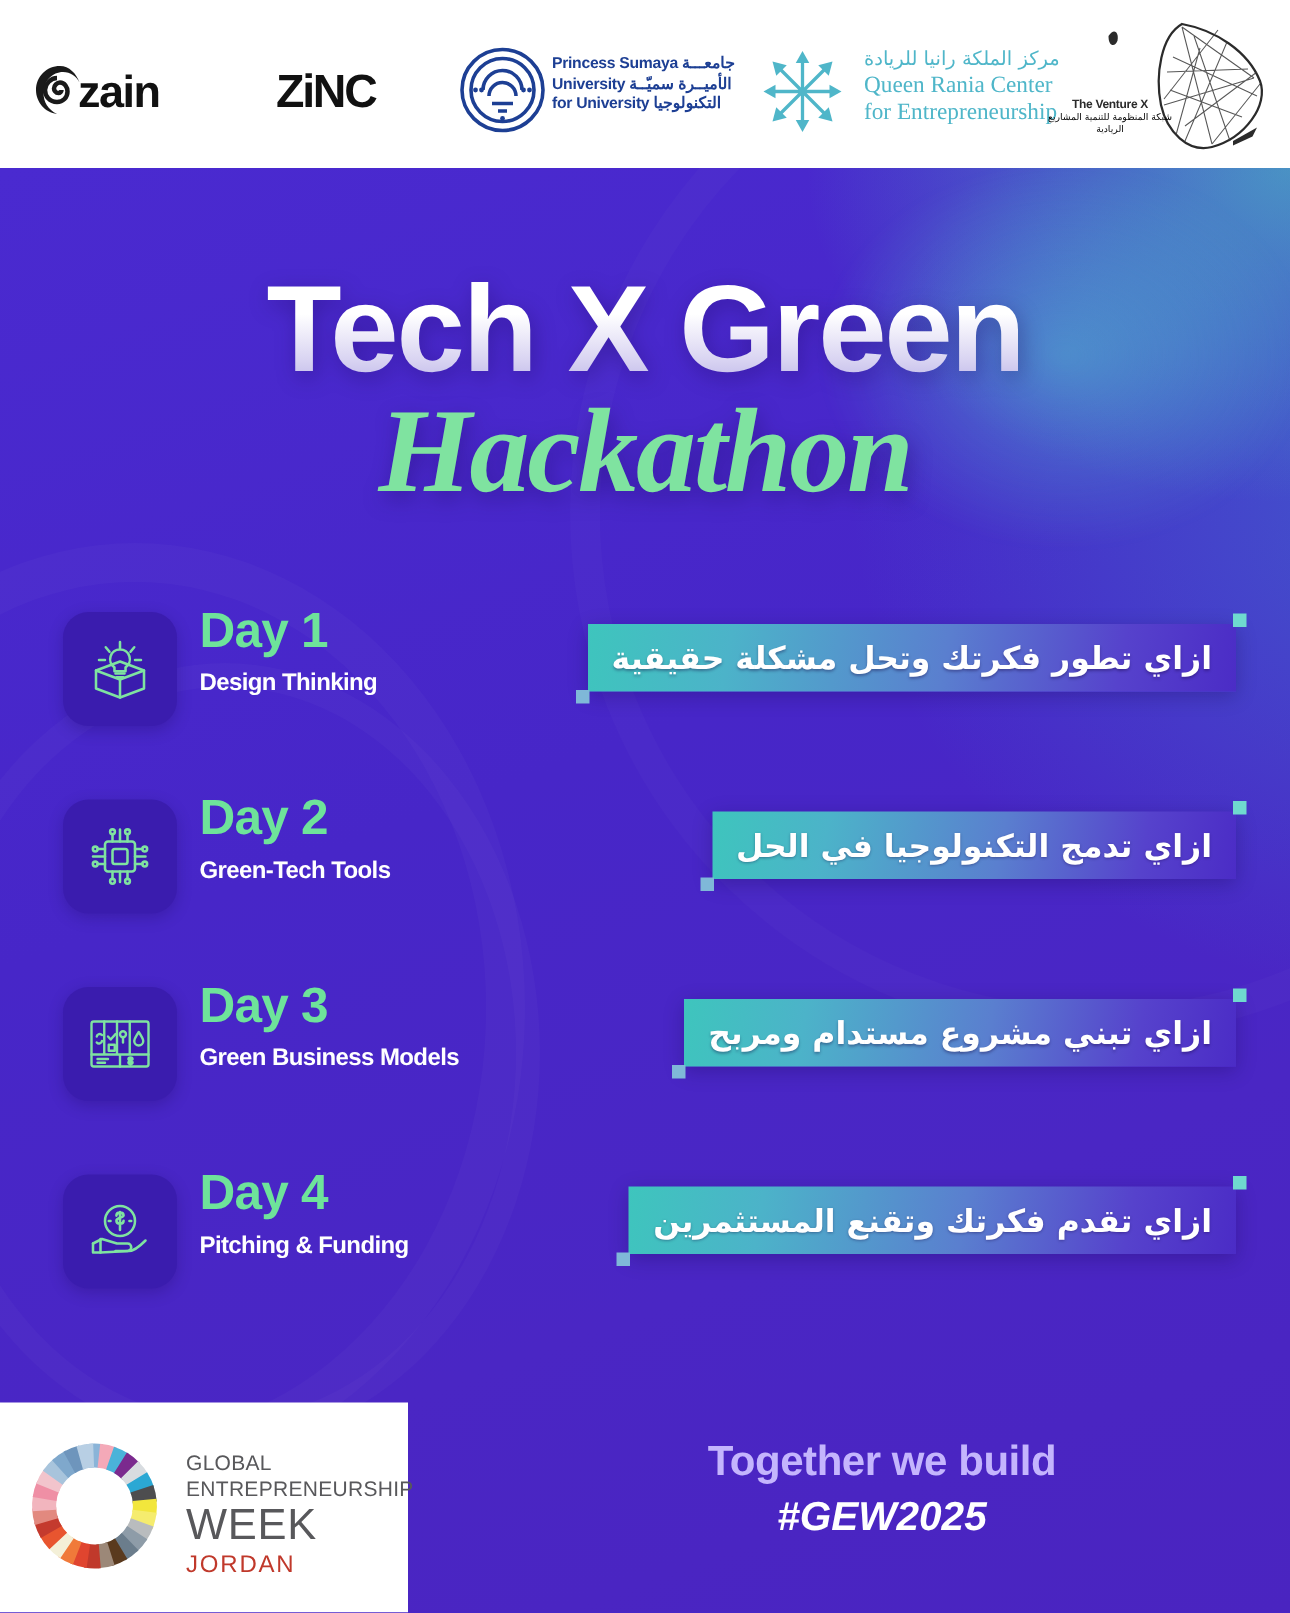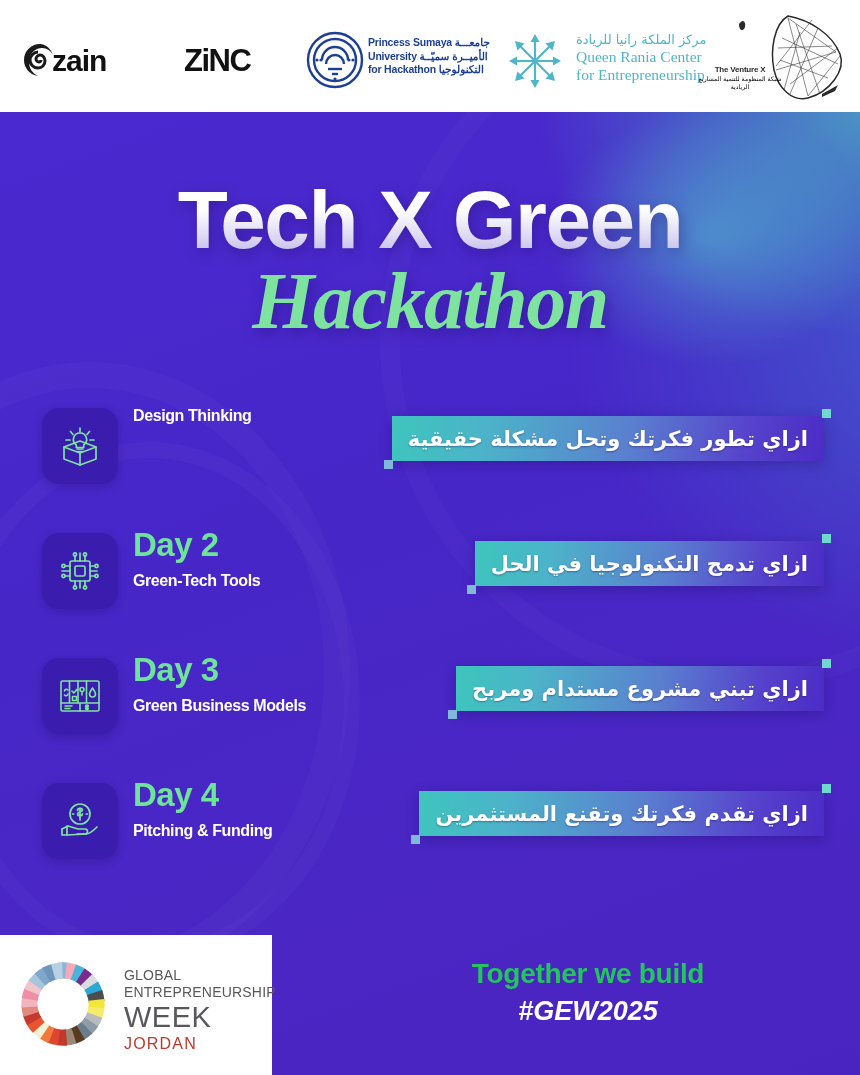--- a/index.html
+++ b/index.html
@@ -129,21 +129,21 @@
   .gew-text{ position:absolute; left:106px; top:10px; color:#58585b; }
   .gew-l1{ font-size:14px; letter-spacing:0.2px; line-height:17px; }
   .gew-l2{ font-size:14px; letter-spacing:0.2px; line-height:17px; }
   .gew-l3{ font-size:29px; letter-spacing:0.5px; line-height:33px; color:#58585b;}
   .gew-l4{ font-size:16px; letter-spacing:1.2px; line-height:20px; color:#c0392b; }
 
   .tagline{
     position:absolute; right:62px; top:955px; text-align:center; width:420px;
   }
   .tag-1{
-    font-size:28px; font-weight:bold; color:#22c55e; line-height:38px;
+    font-size:28px; font-weight:bold; color:#c4b5fd; line-height:38px;
     letter-spacing:-0.3px;
   }
   .tag-2{
     font-size:27px; font-weight:bold; font-style:italic; color:#ffffff;
     line-height:36px; letter-spacing:0px;
   }
 </style>
 </head>
 <body>
 
@@ -181,21 +181,21 @@
         <circle cx="43" cy="29" r="1.6"></circle>
           <circle cx="47" cy="29" r="1.6"></circle>
         <circle cx="29" cy="48" r="1.6"></circle>
       </g>
     </svg>
     <div class="psut-text">
       <div><span>Princess Sumaya</span>
            <span class="ar">جامعـــة</span></div>
       <div><span>University</span>
            <span class="ar">الأميــرة سميّــة</span></div>
-      <div><span>for Hackathon</span>
+      <div><span>for University</span>
            <span class="ar">التكنولوجيا</span></div>
     </div>
   </div>
 
   <div class="logo-qrce">
     <svg viewBox="0 0 70 62" width="70" height="62" aria-hidden="true" style="position:absolute;left:2px;top:2px;">
       <g stroke="#4fb6c9" stroke-width="2.2" fill="none">
         <path d="M35 31 L35 8 M35 31 L35 54 M35 31 L13 31 M35 31 L57 31
                  M35 31 L18 14 M35 31 L52 48 M35 31 L52 14 M35 31 L18 48"></path>
       </g>
@@ -261,20 +261,21 @@
             <path d="M24 6v4 M14.5 9.5l2.5 3 M33.5 9.5l-2.5 3 M10 18h4 M38 18h-4"></path>
             <path d="M24 11a6.5 6.5 0 0 1 3.7 11.9v2.6h-7.4v-2.6A6.5 6.5 0 0 1 24 11z"></path>
             <path d="M21 27h6 M21.7 29.5h4.6"></path>
             <path d="M8 25l16-6 16 6 -16 6 -16-6z"></path>
             <path d="M8 25v12l16 6 16-6V25"></path>
             <path d="M24 31v12"></path>
           </g>
         </svg>
       </div>
       <div class="day-text">
+        <div class="day-label">Day 1</div>
         <div class="day-topic">Design Thinking</div>
       </div>
       <div class="badge" style="right:36px;justify-content:flex-end;">
         <span>ازاي تطور فكرتك وتحل مشكلة حقيقية</span>
       </div>
     </div>
 
     <div class="day-row">
       <div class="icon-tile">
         <svg width="48" height="48" viewBox="0 0 48 48" aria-hidden="true">

